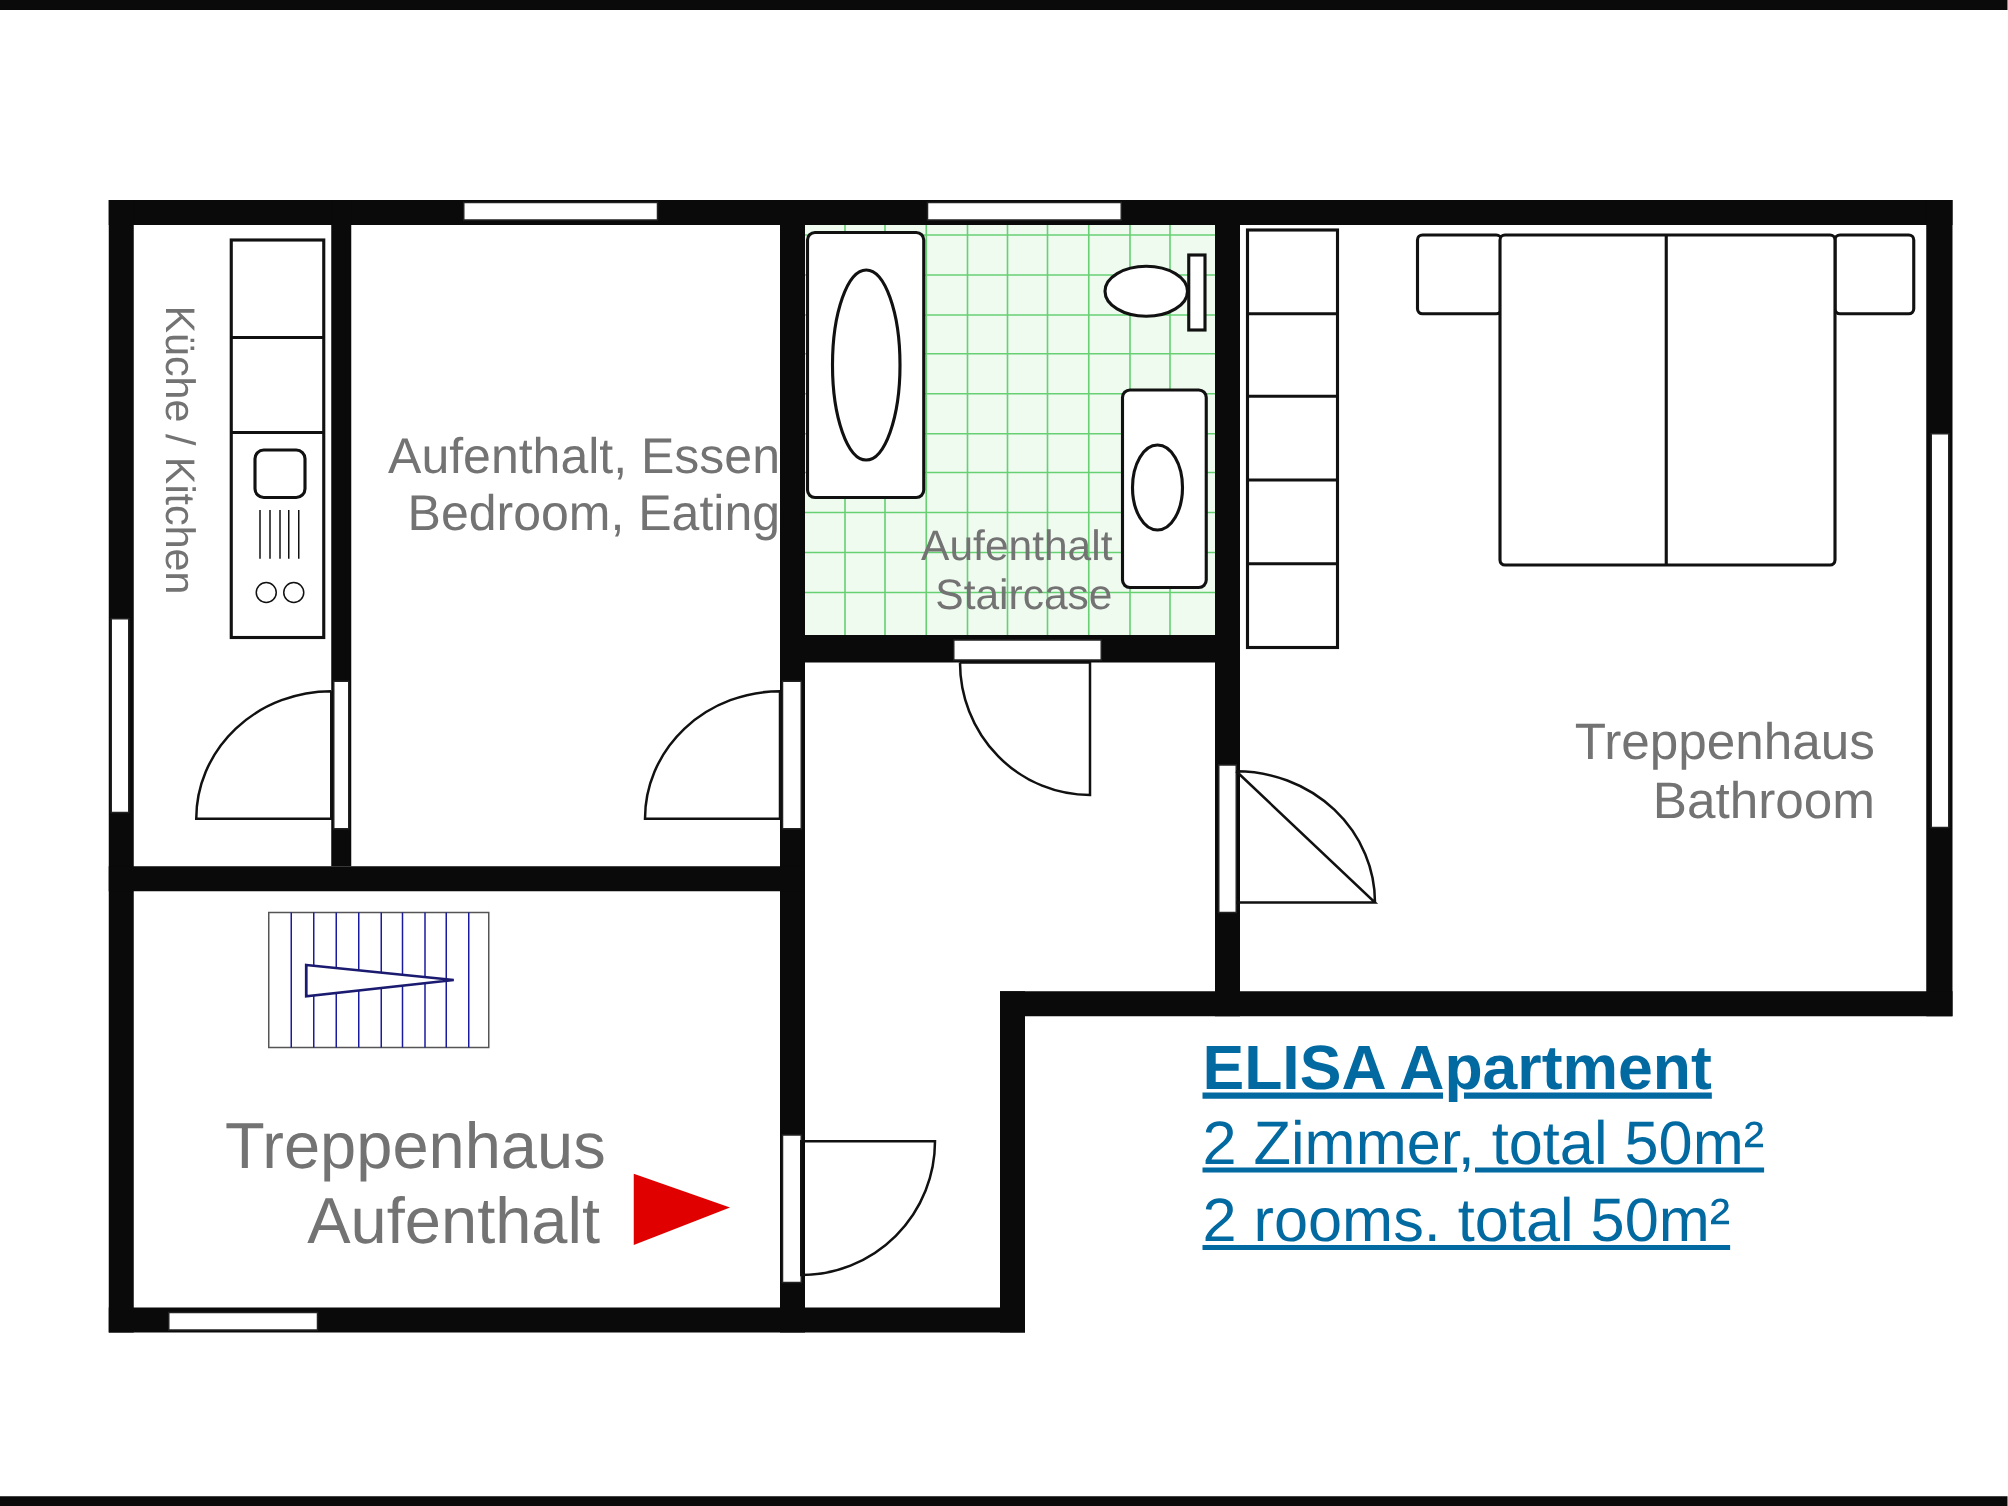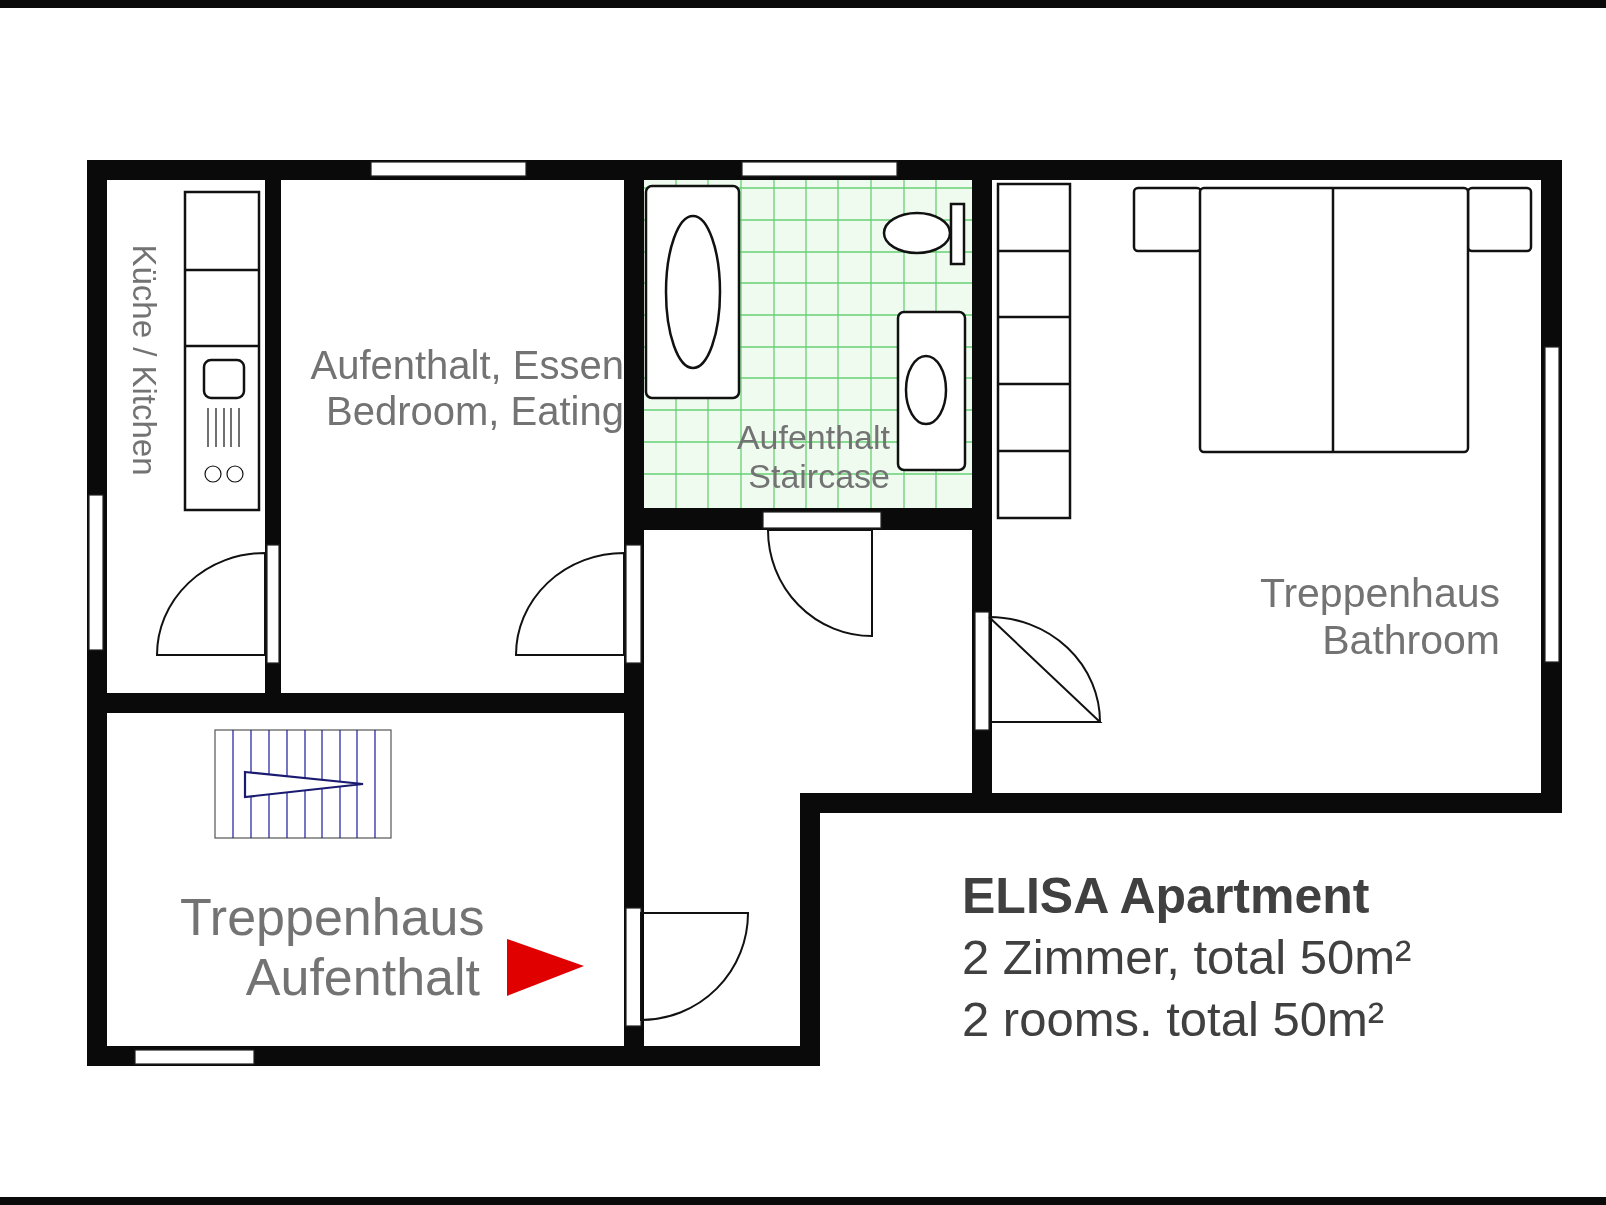--- a/index.html
+++ b/index.html
@@ -1,20 +1,20 @@
 <!DOCTYPE html>
 <html><head>
 <meta charset="utf-8">
 <style>
   html, body { margin: 0; padding: 0; background: #ffffff; }
   body { width: 1606px; height: 1205px; position: relative; overflow: hidden; font-family: "Liberation Sans", sans-serif; }
   .frame-bar { position: absolute; left: 0; width: 1606px; height: 8px; background: #0a0a0a; }
   svg.plan { position: absolute; left: 0; top: 0; }
   .label { position: absolute; color: #737373; font-family: Liberation Sans, sans-serif; text-align: right; line-height: 1.15; white-space: nowrap; }
-  .info { position: absolute; left: 962px; top: 866px; color: #404040; font-family: "Liberation Sans", sans-serif; }
+  .info { position: absolute; left: 962px; top: 824px; color: #0369a1; font-family: "Liberation Sans", sans-serif; text-decoration: underline; }
   .info .title { font-size: 50px; font-weight: bold; line-height: 60px; }
   .info .line { font-size: 49px; line-height: 62px; }
 </style>
 </head>
 <body>
 
 <div class="frame-bar" style="top:0;"></div>
 <div class="frame-bar" style="top:1197px;"></div>
 
 <svg class="plan" width="1606" height="1205" viewBox="0 0 1606 1205">

